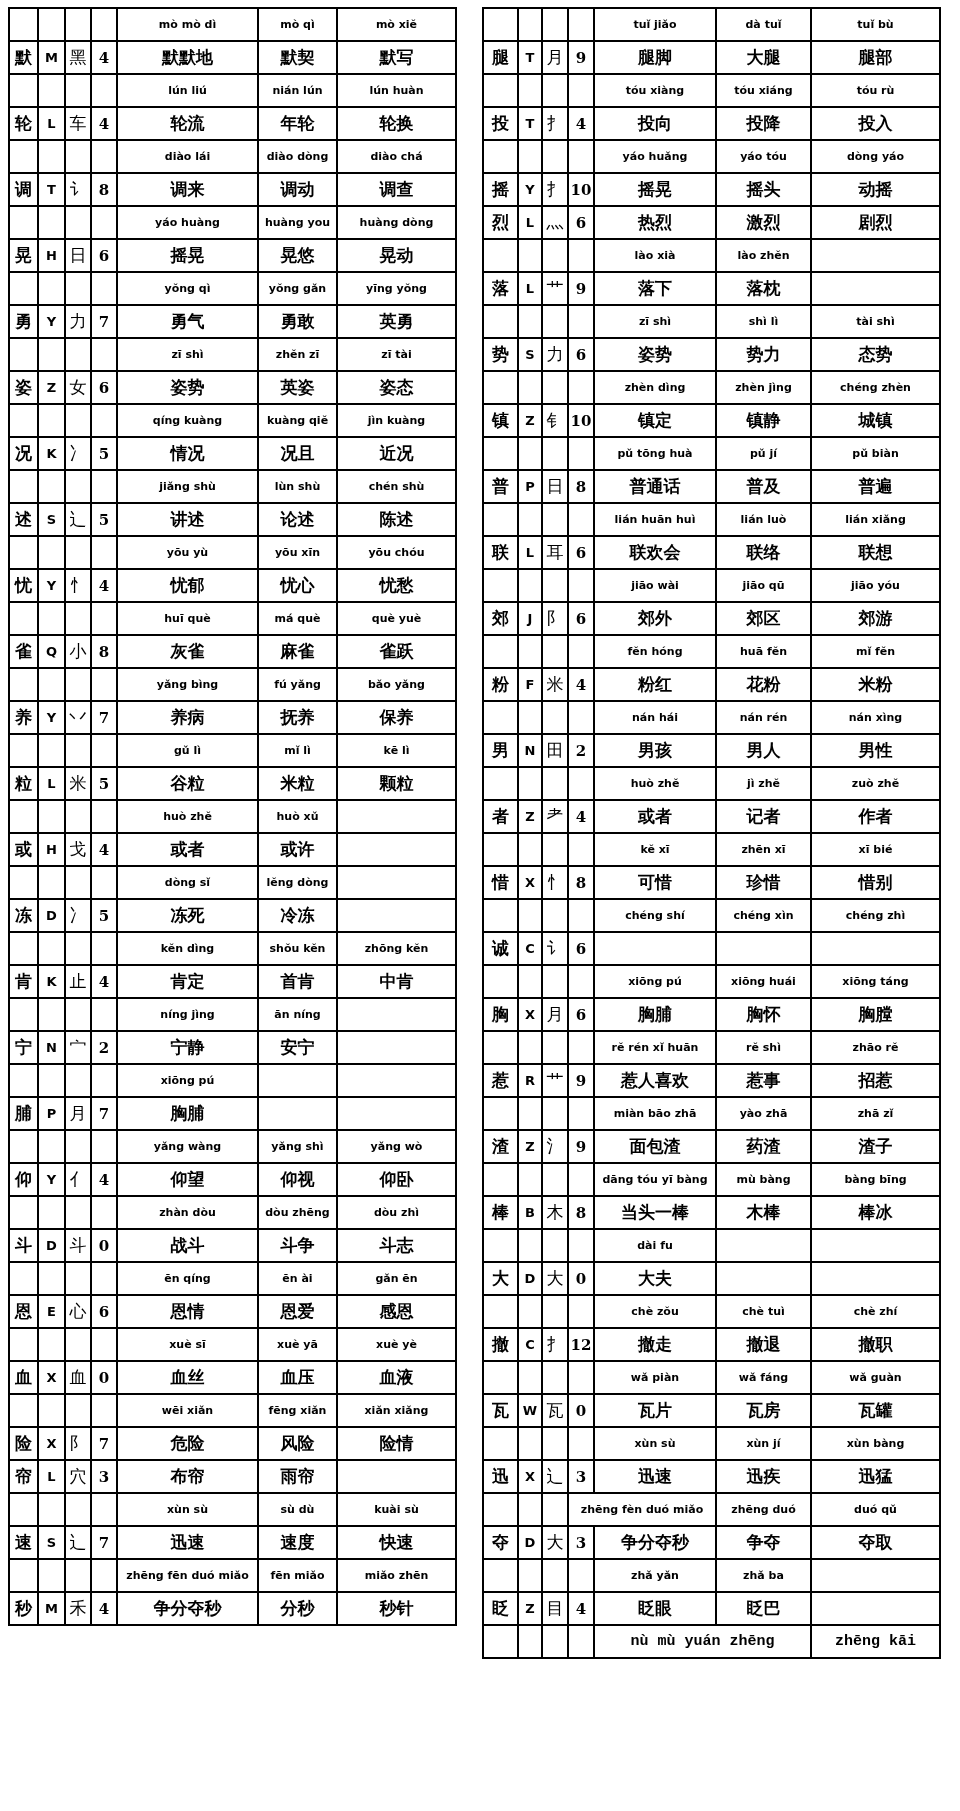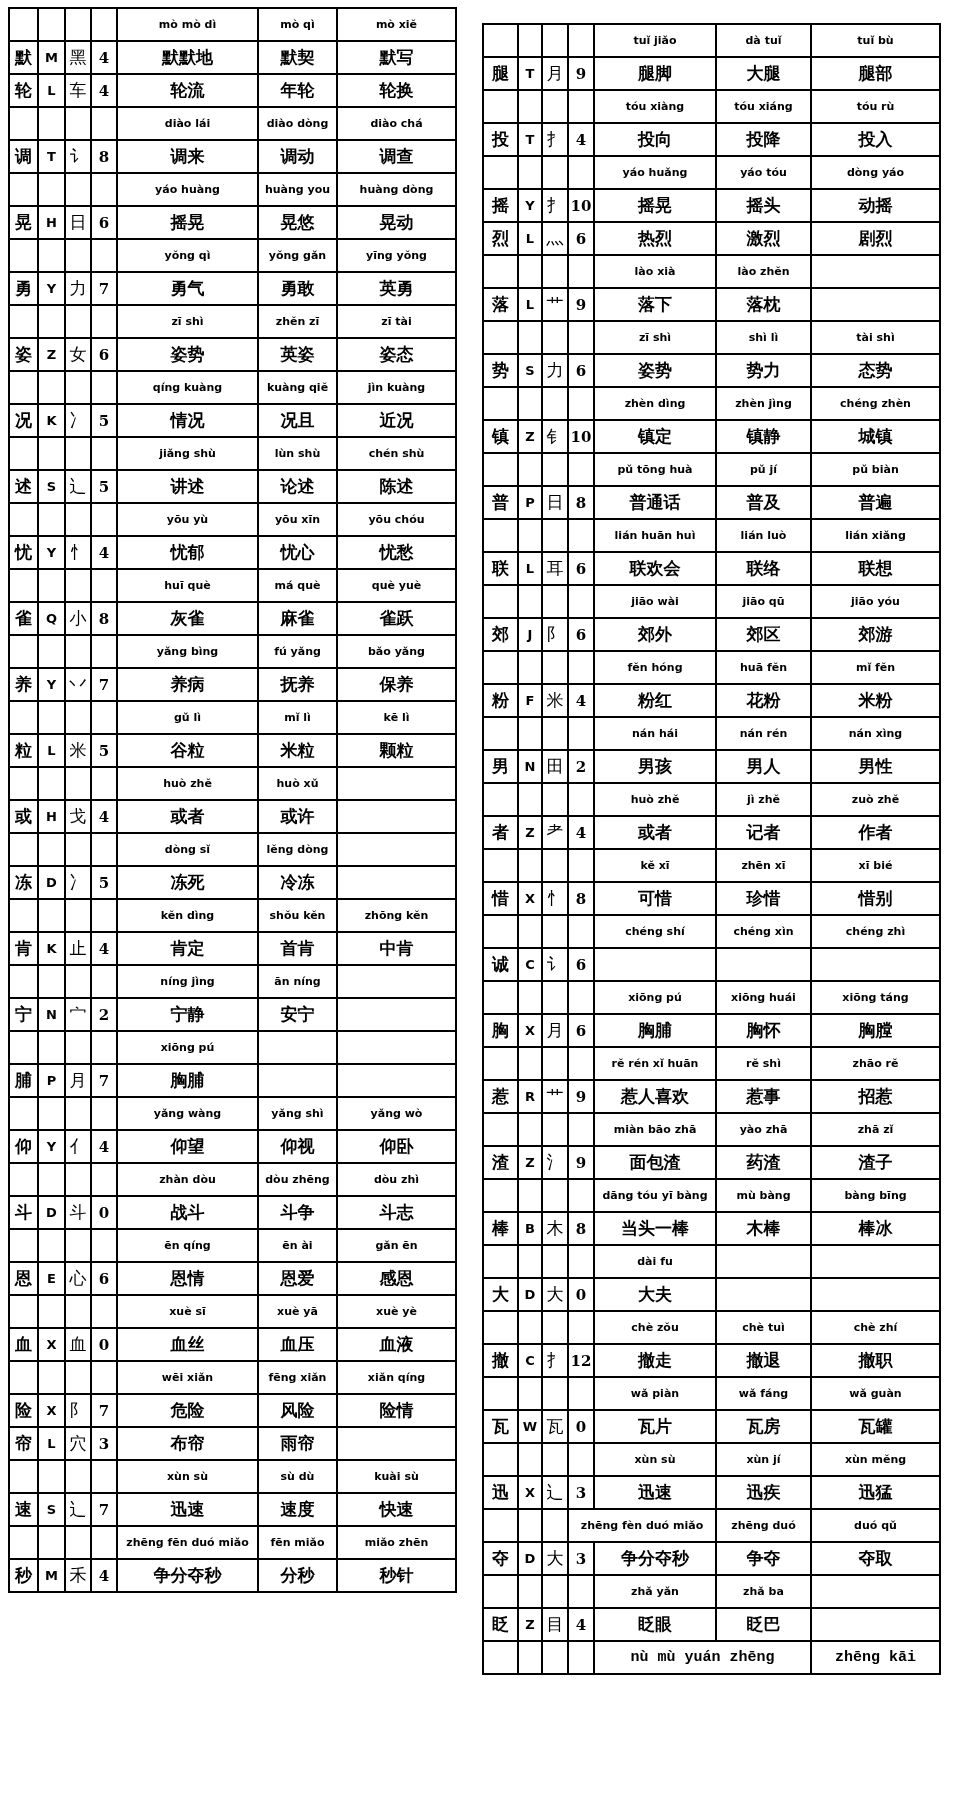--- a/index.html
+++ b/index.html
@@ -1,19 +1,19 @@
 <!DOCTYPE html>
 <html><head>
 <meta charset="utf-8">
 <style>
   html,body{margin:0;padding:0;background:#fff;}
   body{width:960px;height:1811px;position:relative;overflow:hidden;font-family:"DejaVu Sans",sans-serif;color:#000;}
   table{position:absolute;top:7px;border-collapse:collapse;table-layout:fixed;}
   #left{left:8px;width:447px;}
-  #right{left:482px;width:457px;margin-top:16px;}
+  #right{left:482px;width:457px;}
   td{border:2px solid #000;height:31px;padding:0;text-align:center;vertical-align:middle;overflow:hidden;white-space:nowrap;}
   td.py{font-size:11px;font-weight:bold;}
   td.w{font-size:17px;font-weight:bold;}
   td.ch{font-size:17px;font-weight:bold;}
   td.lt{font-size:13px;font-weight:bold;}
   td.rad{font-size:17px;}
   td.st{font-size:15px;font-weight:bold;font-family:"DejaVu Serif",serif;}
   td.pyb{font-size:15px;font-family:"Liberation Mono",monospace;font-weight:bold;}
 </style>
 </head>
@@ -41,20 +41,29 @@
       </tr>
       <tr class="ch-row">
         <td class="ch">默</td>
         <td class="lt">M</td>
         <td class="rad">黑</td>
         <td class="st">4</td>
         <td class="w">默默地</td>
         <td class="w">默契</td>
         <td class="w">默写</td>
       </tr>
+      <tr class="py-row">
+        <td></td>
+        <td></td>
+        <td></td>
+        <td></td>
+        <td class="py">lún liú</td>
+        <td class="py">nián lún</td>
+        <td class="py">lún huàn</td>
+      </tr>
       <tr class="ch-row">
         <td class="ch">轮</td>
         <td class="lt">L</td>
         <td class="rad">车</td>
         <td class="st">4</td>
         <td class="w">轮流</td>
         <td class="w">年轮</td>
         <td class="w">轮换</td>
       </tr>
       <tr class="py-row">
@@ -399,21 +408,21 @@
         <td class="w">血压</td>
         <td class="w">血液</td>
       </tr>
       <tr class="py-row">
         <td></td>
         <td></td>
         <td></td>
         <td></td>
         <td class="py">wēi xiǎn</td>
         <td class="py">fēng xiǎn</td>
-        <td class="py">xiǎn qíng</td>
+        <td class="py">xiǎn xiǎng</td>
       </tr>
       <tr class="ch-row">
         <td class="ch">险</td>
         <td class="lt">X</td>
         <td class="rad">阝</td>
         <td class="st">7</td>
         <td class="w">危险</td>
         <td class="w">风险</td>
         <td class="w">险情</td>
       </tr>
@@ -863,21 +872,21 @@
         <td class="w">瓦房</td>
         <td class="w">瓦罐</td>
       </tr>
       <tr class="py-row">
         <td></td>
         <td></td>
         <td></td>
         <td></td>
         <td class="py">xùn sù</td>
         <td class="py">xùn jí</td>
-        <td class="py">xùn měng</td>
+        <td class="py">xùn bàng</td>
       </tr>
       <tr class="ch-row">
         <td class="ch">迅</td>
         <td class="lt">X</td>
         <td class="rad">辶</td>
         <td class="st">3</td>
         <td class="w">迅速</td>
         <td class="w">迅疾</td>
         <td class="w">迅猛</td>
       </tr>

